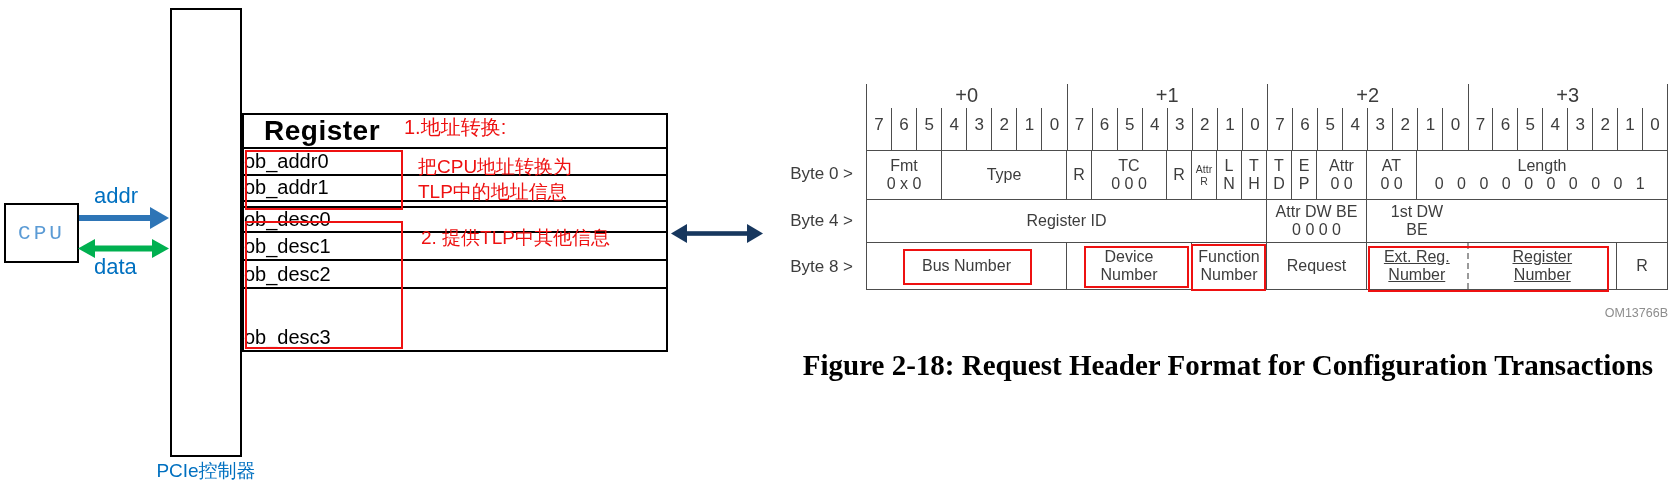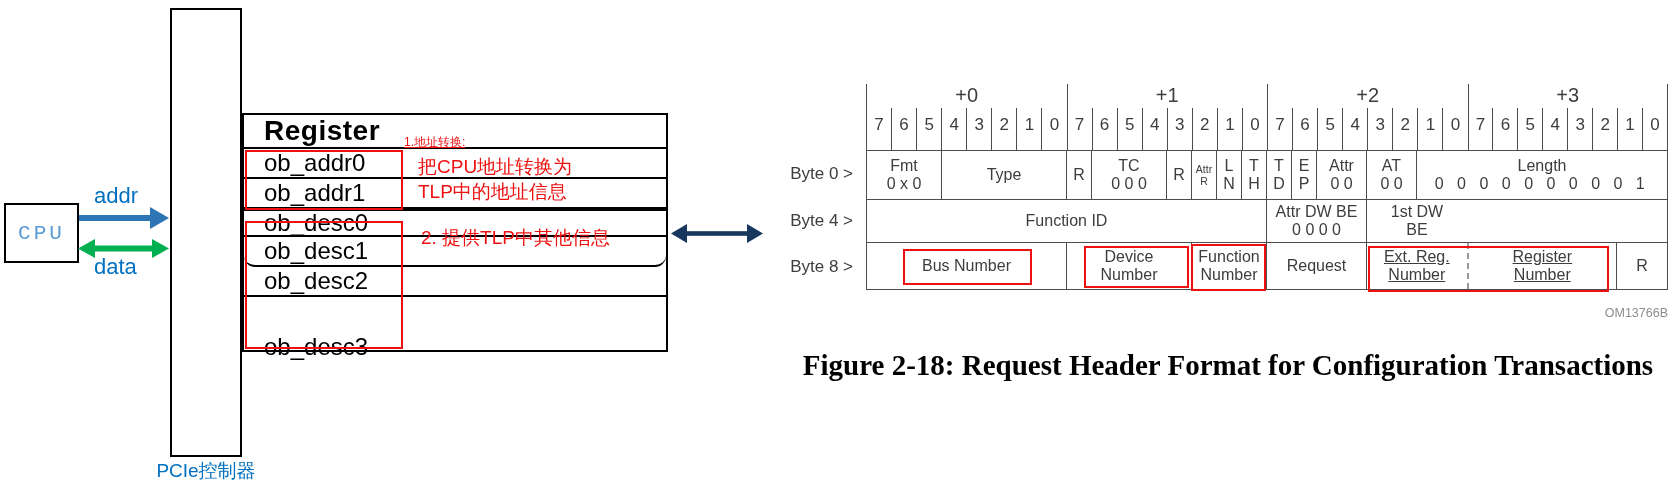--- a/index.html
+++ b/index.html
@@ -24,32 +24,32 @@
   
   .reg-table { position:absolute; left:242px; top:113px; width:426px; height:239px;
                border:2px solid #000; background:#fff; display:flex; flex-direction:column; }
   .rrow { border-bottom:2px solid #000; display:flex; align-items:center; }
   .rrow:last-child { border-bottom:none;margin-top:36px; }
   .rrow-header   { height:35px; }
   .rrow-ob_addr0 { height:33px; }
   .rrow-ob_addr1 { height:33px; }
   .rrow-gap      { height:7px; }
   .rrow-ob_desc0 { height:26px; }
-  .rrow-ob_desc1 { height:35px;border-radius:11px; }
+  .rrow-ob_desc1 { height:35px; }
   .rrow-ob_desc2 { height:35px; }
   .rrow-ob_desc3 { height:31px; }
-  .rlabel { padding-left:20px; font-size:24px; color:#000; white-space:nowrap; }
+  .rlabel { padding-left:0; font-size:20px; color:#000; white-space:nowrap; }
   .rrow-header .rlabel { padding-left:20px; font-weight:700; font-size:28px; letter-spacing:0.5px; }
 
   .redbox { position:absolute; border:2.5px solid #EE1111; pointer-events:none; }
   .redbox-addr { left:245px; top:150px; width:158px; height:60px; }
   .redbox-desc { left:245px; top:221px; width:158px; height:128px; }
 
   .ann { position:absolute; color:#EE1111; white-space:nowrap; }
-  .ann-step1-title { left:404px; top:134px; font-size:12px;text-decoration:underline; }
+  .ann-step1-title { left:404px; top:114px; font-size:20px; }
   .ann-step1-l1 { left:418px; top:154px; font-size:19px; }
   .ann-step1-l2 { left:418px; top:179px; font-size:19px; }
   .ann-step2    { left:421px; top:225px; font-size:19px; }
 
   
   .tlp-header { position:absolute; left:866px; top:84px; width:802px; height:66px; display:flex; }
   .tgroup { flex:0 0 25%; display:flex; flex-direction:column; border-left:1.5px solid #4d4d4d; }
   .tgroup:last-child { border-right:1.5px solid #4d4d4d; }
   .tbyte { height:24px; text-align:center; font-size:20px; color:#3d3d3d; }
   .tbits { display:flex; flex:1; }
@@ -255,21 +255,21 @@
           <div class="tline">AT</div>
           <div class="tline">0 0</div>
         </div>
         <div class="tcell" style="flex: 0 0 31.25%;">
           <div class="tline">Length</div>
           <div class="tline">0 0 0 0 0 0 0 0 0 1</div>
         </div>
       </div>
       <div class="trow row-byte4">
         <div class="tcell" style="flex: 0 0 50%;">
-          <div class="tline">Function ID</div>
+          <div class="tline">Register ID</div>
         </div>
         <div class="tcell" style="flex: 0 0 12.5%;">
           <div class="tline">Attr DW BE</div>
           <div class="tline">0 0 0 0</div>
         </div>
         <div class="tcell" style="flex: 0 0 12.5%;">
           <div class="tline">1st DW</div>
           <div class="tline">BE</div>
         </div>
       </div>

